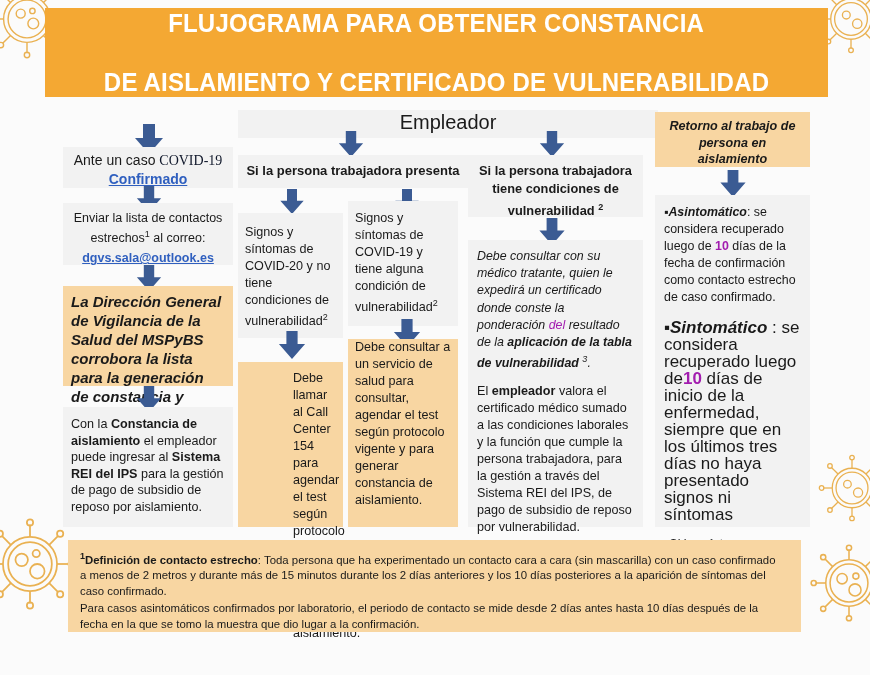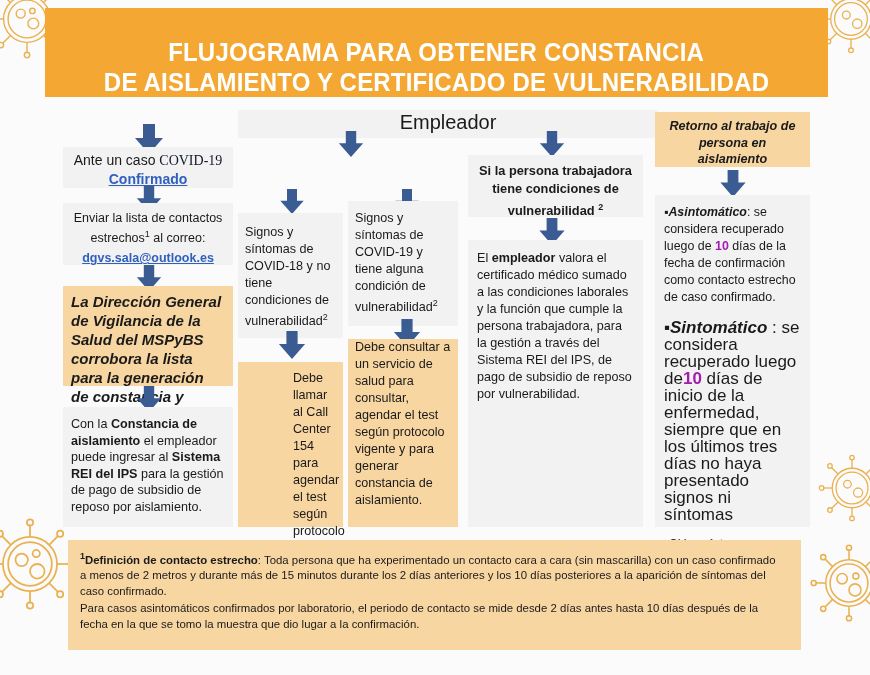--- a/index.html
+++ b/index.html
@@ -11,21 +11,21 @@
   }
   .page{position:absolute;left:0;top:0;width:870px;height:675px;}
 
   
   .virus{position:absolute;opacity:.95;pointer-events:none;}
 
   
   .banner{
     position:absolute;left:45px;top:8px;width:783px;height:89px;
     background:#F4A833;
-    display:flex;flex-direction:column;align-items:center;justify-content:flex-end;
+    display:flex;flex-direction:column;align-items:center;justify-content:space-between;
   }
   .banner .line{
     color:#ffffff;font-weight:bold;letter-spacing:.2px;
     font-size:25px;line-height:30px;text-align:center;
     font-family:"Liberation Sans", sans-serif;
     transform:scaleX(.96);
   }
 
   
   .box{position:absolute;box-sizing:border-box;}
@@ -48,21 +48,21 @@
   .center{text-align:center;}
   .b{font-weight:bold;}
   .i{font-style:italic;}
   .bi{font-weight:bold;font-style:italic;}
   .lightblue{color:#0f172a;font-family:Liberation Serif, serif;}
   .link{color:#2f5fbf;text-decoration:underline;font-weight:bold;}
   .orange{color:#a21caf;}
   .sup{font-size:9px;vertical-align:super;}
 
   .footer{
-    position:absolute;left:68px;top:540px;width:733px;height:110px;
+    position:absolute;left:68px;top:540px;width:733px;height:92px;
     background:#F8D6A2;box-sizing:border-box;padding:9px 20px 0 12px;
   }
   .footer p{margin:0;font-size:11.4px;line-height:15.5px;color:#1a1a1a;}
 </style>
 </head>
 <body>
 
 <div class="page">
 
   <svg class="virus" style="left:-18px;top:-26px;" width="90" height="90" viewBox="0 0 100 100">
@@ -241,27 +241,30 @@
   <div class="box gray" style="left:63px;top:407px;width:170px;height:120px;">
     <div class="txt" style="padding:9px 8px 0 8px;font-size:12.6px;line-height:16.6px;">
       <span>Con la </span><span class="b">Constancia de aislamiento</span><span> el  empleador puede  ingresar al </span><span class="b">Sistema REI del IPS</span><span> para la  gestión de pago de  subsidio de reposo  por aislamiento.</span>
     </div>
   </div>
 
   <svg class="arrow" style="left:336px;top:131px;" width="30" height="26" viewBox="0 0 32 30">
       <path d="M10 0 h12 v14 h8 L16 30 L2 14 h8 Z" fill="#3B5B93"></path>
     </svg>
 
+  <div class="box gray" style="left:238px;top:155px;width:230px;height:33px;">
+    <div class="txt center b" style="padding-top:8px;font-size:13px;">Si la persona  trabajadora presenta</div>
+  </div>
 
   <svg class="arrow" style="left:277px;top:189px;" width="30" height="25" viewBox="0 0 32 30">
       <path d="M10 0 h12 v14 h8 L16 30 L2 14 h8 Z" fill="#3B5B93"></path>
     </svg>
   <div class="box gray" style="left:238px;top:213px;width:105px;height:125px;">
     <div class="txt" style="padding:11px 7px 0 7px;font-size:12.6px;line-height:17px;">
-      <span>Signos y síntomas de COVID-18 y no tiene condiciones de vulnerabilidad</span><span class="sup">2</span>
+      <span>Signos y síntomas de COVID-20 y no tiene condiciones de vulnerabilidad</span><span class="sup">2</span>
     </div>
   </div>
   <svg class="arrow" style="left:277px;top:331px;" width="30" height="28" viewBox="0 0 32 30">
       <path d="M10 0 h12 v14 h8 L16 30 L2 14 h8 Z" fill="#3B5B93"></path>
     </svg>
   <div class="box tan" style="left:238px;top:362px;width:105px;height:165px;padding-left:48px;">
     <div class="txt" style="padding:8px 7px 0 7px;font-size:12.6px;line-height:17px;">Debe llamar al Call Center 154 para agendar el test según protocolo vigente y para generar constancia de aislamiento.</div>
   </div>
 
   <svg class="arrow" style="left:392px;top:189px;" width="30" height="25" viewBox="0 0 32 30">
@@ -286,20 +289,23 @@
     <div class="txt center b" style="padding-top:7px;font-size:12.8px;line-height:18px;">
       <span>Si la persona  trabajadora tiene   condiciones de vulnerabilidad </span><span class="sup">2</span>
     </div>
   </div>
 
   <svg class="arrow" style="left:537px;top:218px;" width="30" height="27" viewBox="0 0 32 30">
       <path d="M10 0 h12 v14 h8 L16 30 L2 14 h8 Z" fill="#3B5B93"></path>
     </svg>
 
   <div class="box gray" style="left:468px;top:240px;width:175px;height:287px;">
+    <div class="txt i" style="padding:8px 9px 0 9px;font-size:12.4px;line-height:17.2px;">
+      <span>Debe  consultar con su médico tratante,  quien le expedirá un  certificado donde conste la  ponderación  </span><span class="orange">del</span><span> resultado de la  </span><span class="b">aplicación de la tabla  de vulnerabilidad </span><span class="sup">3</span><span>.</span>
+    </div>
     <div class="txt" style="padding:10px 9px 0 9px;font-size:12.6px;line-height:17px;font-style:normal;">
       <span>El </span><span class="b">empleador</span><span> valora  el certificado médico  sumado a las  condiciones laborales  y la función que  cumple la persona trabajadora,  para la gestión a  través del Sistema REI  del IPS, de pago de subsidio de reposo  por vulnerabilidad.</span>
     </div>
   </div>
 
   <div class="box tan" style="left:655px;top:112px;width:155px;height:55px;">
     <div class="txt center bi" style="padding:6px 10px 0 10px;font-size:12.6px;line-height:16.5px;">Retorno al trabajo de persona en aislamiento</div>
   </div>
 
   <svg class="arrow" style="left:718px;top:170px;" width="30" height="27" viewBox="0 0 32 30">

